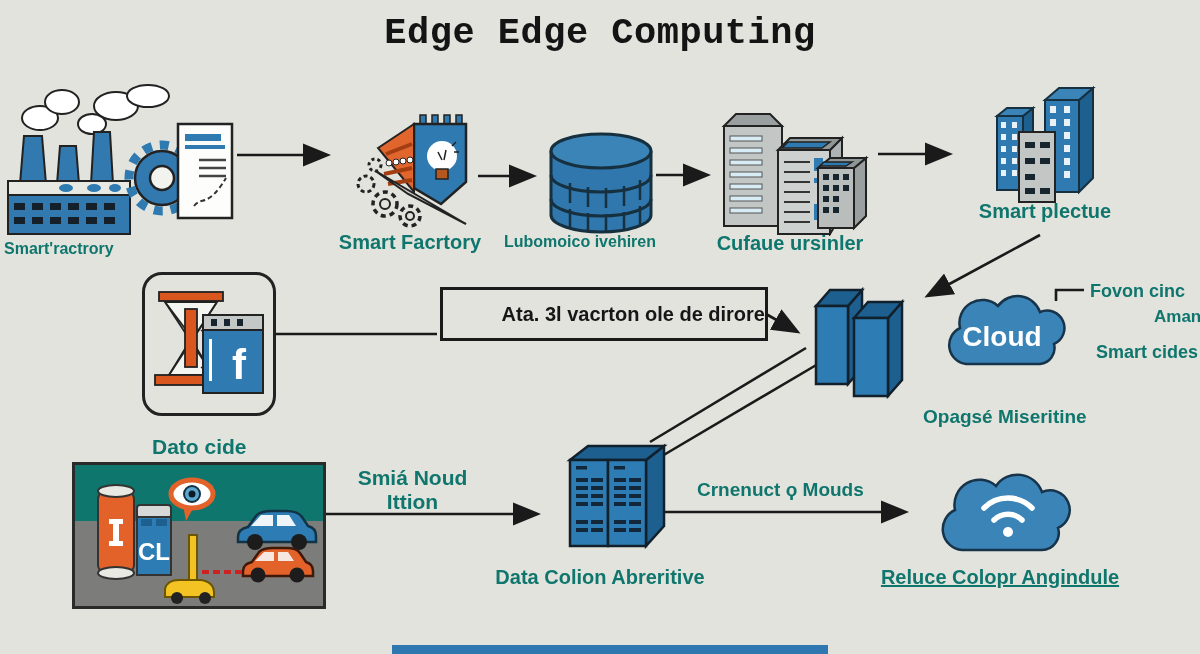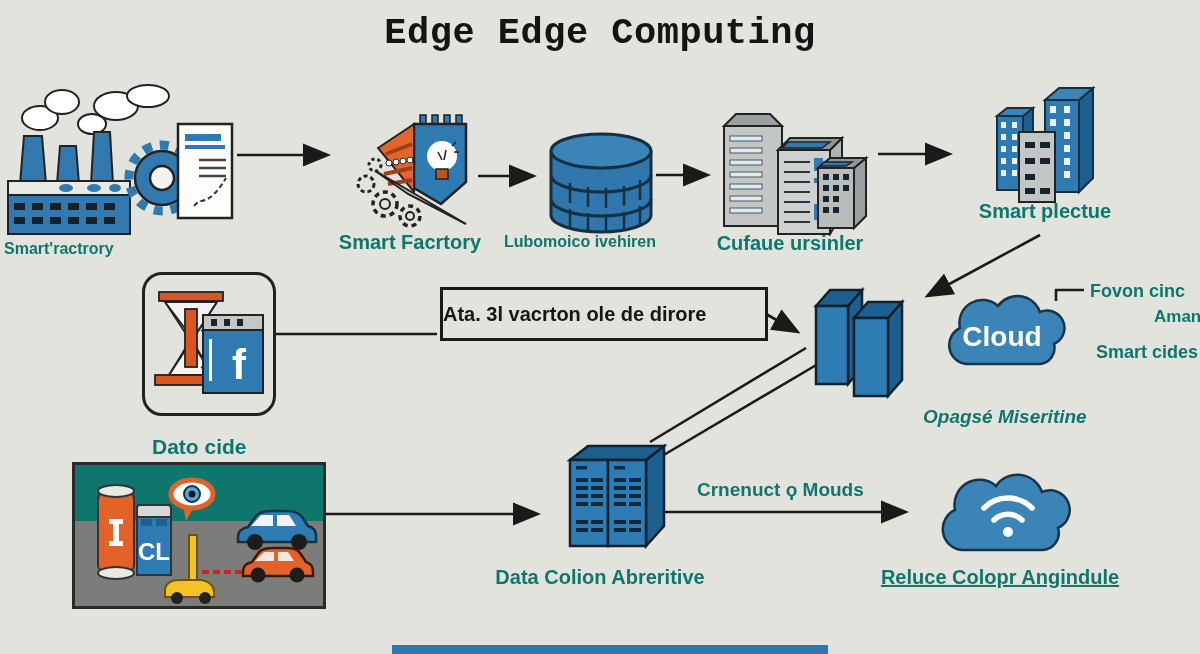--- a/index.html
+++ b/index.html
@@ -6,21 +6,21 @@
   .canvas{
     position:relative;width:1200px;height:654px;overflow:hidden;
     background:#e2e3dc;font-family:"Liberation Sans",sans-serif;color:#161616;
   }
   .abs{position:absolute;}
   .lbl{position:absolute;font-weight:bold;color:#0f766e;white-space:nowrap;}
   .ctr{text-align:center;}
   .title{position:absolute;left:0;right:0;top:12px;text-align:center;
          font-size:37px;font-weight:bold;letter-spacing:.5px;color:#141414;font-family:Liberation Mono, monospace;}
   .flowbox{position:absolute;left:440px;top:287px;width:322px;height:48px;
-           border:3px solid #1a1a1a;display:flex;align-items:center;justify-content:flex-start;
+           border:3px solid #1a1a1a;display:flex;align-items:center;justify-content:flex-end;
            font-weight:bold;font-size:20px;}
   .roundbox{position:absolute;left:142px;top:272px;width:128px;height:138px;
             border:3px solid #222;border-radius:20px;}
   .scene{position:absolute;left:72px;top:462px;width:248px;height:141px;
          border:3px solid #2a2a2a;background:#0f766e;}
   .scene .floor{position:absolute;left:0;top:56px;right:0;bottom:0;background:#7c7c7a;}
   .bottombar{position:absolute;left:392px;top:645px;width:436px;height:9px;background:#2e77b0;}
   svg{display:block;}
 </style>
 </head>
@@ -298,21 +298,21 @@
     </g>
   </svg>
 
   <svg class="abs" style="left:936px;top:276px;" width="145" height="100" viewBox="0 0 145 100">
     <path d="M30,88 A19,19 0 0 1 24,52 A23,23 0 0 1 62,30 A24,24 0 0 1 104,36 A17,17 0 0 1 118,68 A16,16 0 0 1 104,88 Z" fill="#3b84b8" stroke="#17344a" stroke-width="2.5"></path>
     <text x="66" y="70" text-anchor="middle" font-family="Liberation Sans, sans-serif" font-size="28" font-weight="bold" fill="#ffffff">Cloud</text>
   </svg>
   <div class="lbl" style="left:1090px;top:281px;font-size:18px;">Fovon cinc</div>
   <div class="lbl" style="left:1154px;top:307px;font-size:17px;">Amano tio</div>
   <div class="lbl" style="left:1096px;top:342px;font-size:18px;">Smart cides</div>
-  <div class="lbl" style="left:923px;top:406px;font-size:19px;font-style:italic;">Opagsé Miseritine</div>
+  <div class="lbl" style="left:923px;top:406px;font-size:19px;">Opagsé Miseritine</div>
 
   <div class="scene">
     <div class="floor"></div>
     <svg class="abs" style="left:0;top:0;" width="248" height="141" viewBox="0 0 248 141">
       <g>
         <rect x="23" y="26" width="36" height="82" rx="8" fill="#e2622a" stroke="#333" stroke-width="2"></rect>
         <ellipse cx="41" cy="26" rx="18" ry="6" fill="#e8e9e3" stroke="#333" stroke-width="2"></ellipse>
         <ellipse cx="41" cy="108" rx="18" ry="6" fill="#e8e9e3" stroke="#333" stroke-width="2"></ellipse>
         <g fill="#ffffff">
             <rect x="34" y="54" width="14" height="5"></rect>
@@ -355,20 +355,24 @@
       </g>
       <g>
         <rect x="114" y="70" width="8" height="46" fill="#f2c322" stroke="#6b5500" stroke-width="2"></rect>
         <path d="M90,132 v-8 q2,-9 14,-9 h22 q13,2 13,13 v4 z" fill="#f2c322" stroke="#6b5500" stroke-width="2"></path>
         <circle cx="102" cy="133" r="6" fill="#222"></circle>
           <circle cx="130" cy="133" r="6" fill="#222"></circle>
       </g>
     </svg>
   </div>
 
+  <div class="lbl ctr" style="left:345px;top:466px;width:135px;font-size:21px;line-height:24px;">
+    <div>Smiá Noud</div>
+    <div>Ittion</div>
+  </div>
 
   <svg class="abs" style="left:562px;top:442px;" width="108" height="118" viewBox="0 0 108 118">
     <g stroke="#12202c" stroke-width="2.5">
       <polygon points="84,18 102,4 102,84 84,104" fill="#1d6090"></polygon>
       <polygon points="8,18 26,4 102,4 84,18" fill="#1d6090"></polygon>
       <rect x="8" y="18" width="38" height="86" fill="#2e7cb4"></rect>
       <rect x="46" y="18" width="38" height="86" fill="#2e7cb4"></rect>
     </g>
     <g fill="#12283a">
       <rect x="14" y="24" width="11" height="3.5"></rect>

